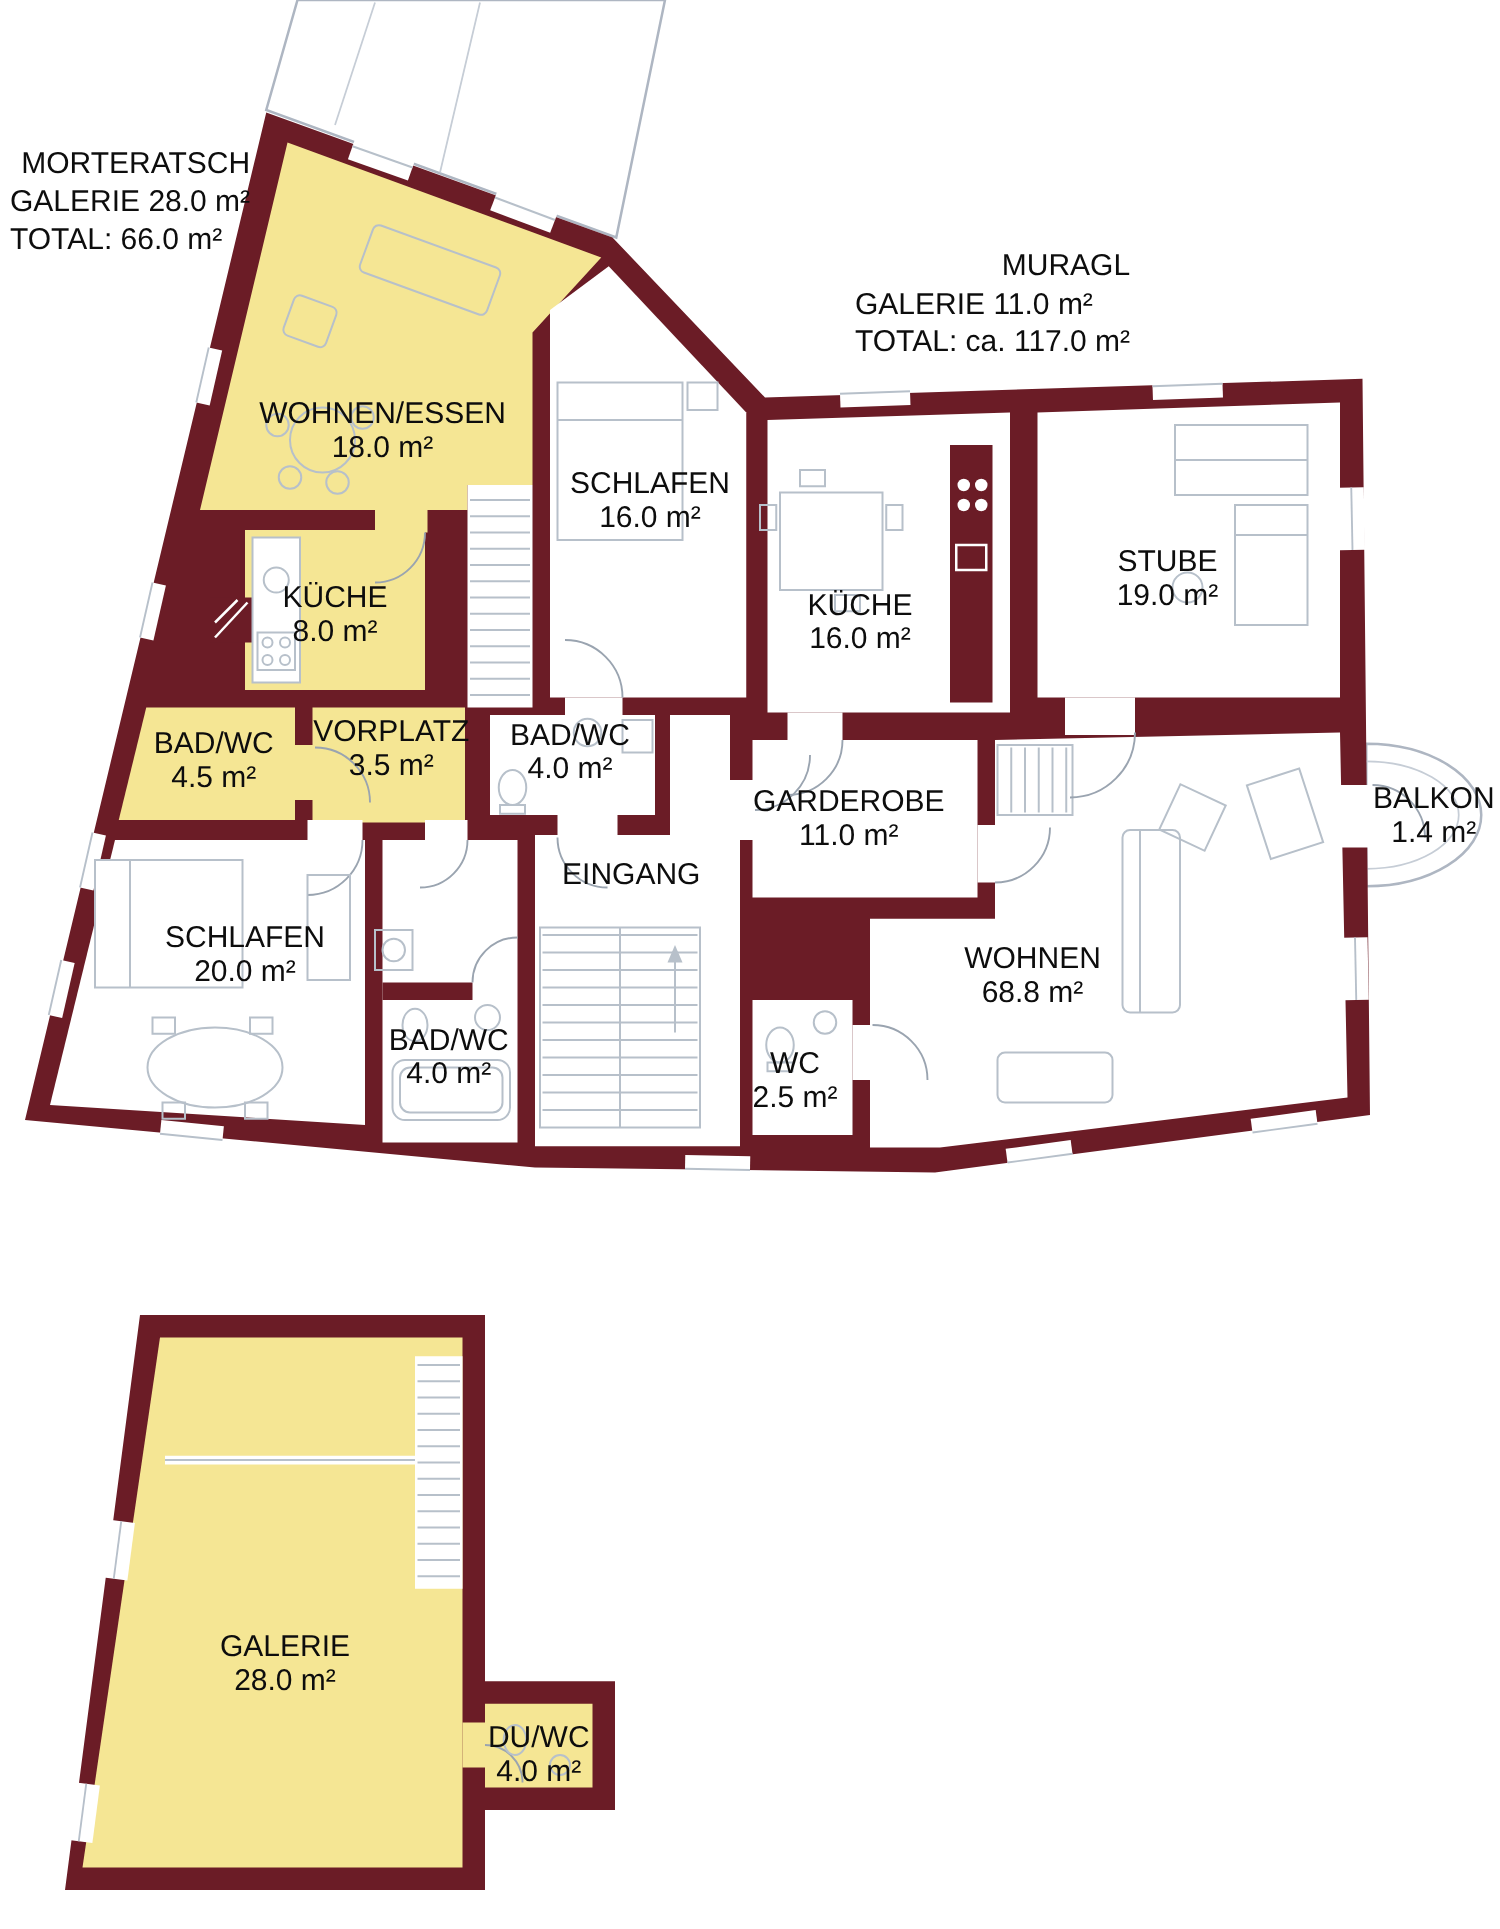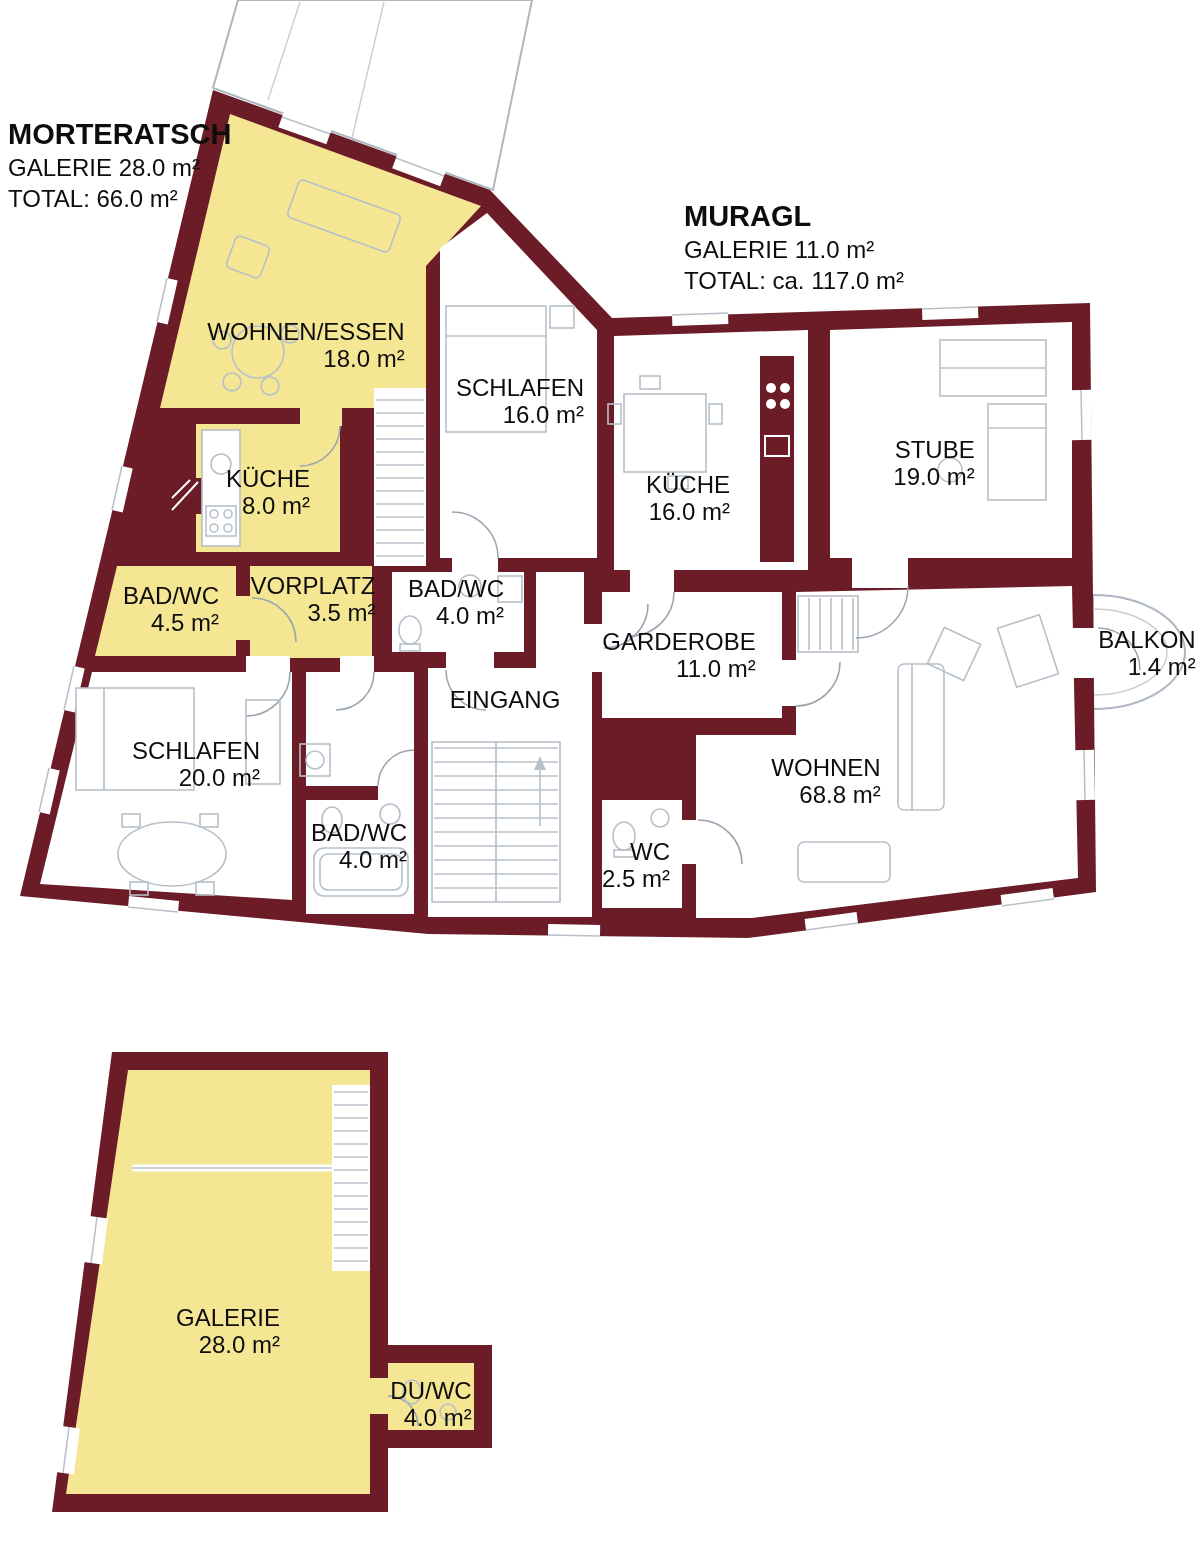--- a/index.html
+++ b/index.html
@@ -13,25 +13,25 @@
   .fur{stroke:#b7c0ca;fill:none;stroke-width:1.6;}
   .furf{stroke:#b7c0ca;fill:#ffffff;stroke-width:1.6;}
   .door{stroke:#9aa4b0;fill:none;stroke-width:1.5;}
   .win-gap{stroke:#ffffff;stroke-width:22;}
   .win-gap-n{stroke:#ffffff;stroke-width:20;}
   .win-line{stroke:#b7c0ca;stroke-width:1.5;}
   .outline{stroke:#aeb6c2;fill:#ffffff;stroke-width:2;}
   .ridge{stroke:#c6cdd6;stroke-width:1.4;}
   .whitemark{stroke:#ffffff;stroke-width:2;fill:none;}
   
-  .room-label{position:absolute;transform:translate(-50%,-50%);text-align:right;white-space:nowrap;
+  .room-label{position:absolute;transform:translate(-50%,-50%);text-align:center;white-space:nowrap;
               font-size:24px;line-height:1.14;color:#0d0d0d;}
   .room-label span{display:block;}
   .legend{position:absolute;color:#0d0d0d;font-size:24px;line-height:1.28;white-space:nowrap;}
-  .lg-name{font-weight:bold;font-size:29px;}
+  .lg-name{font-weight:normal;font-size:24px;text-align:right;}
 </style>
 </head>
 <body>
 
 <div class="canvas">
 
 <svg width="1200" height="1543" viewBox="0 0 1200 1543">
 
   <g>
     <polygon class="outline" points="238,0 532,0 493,190 213,88"></polygon>

